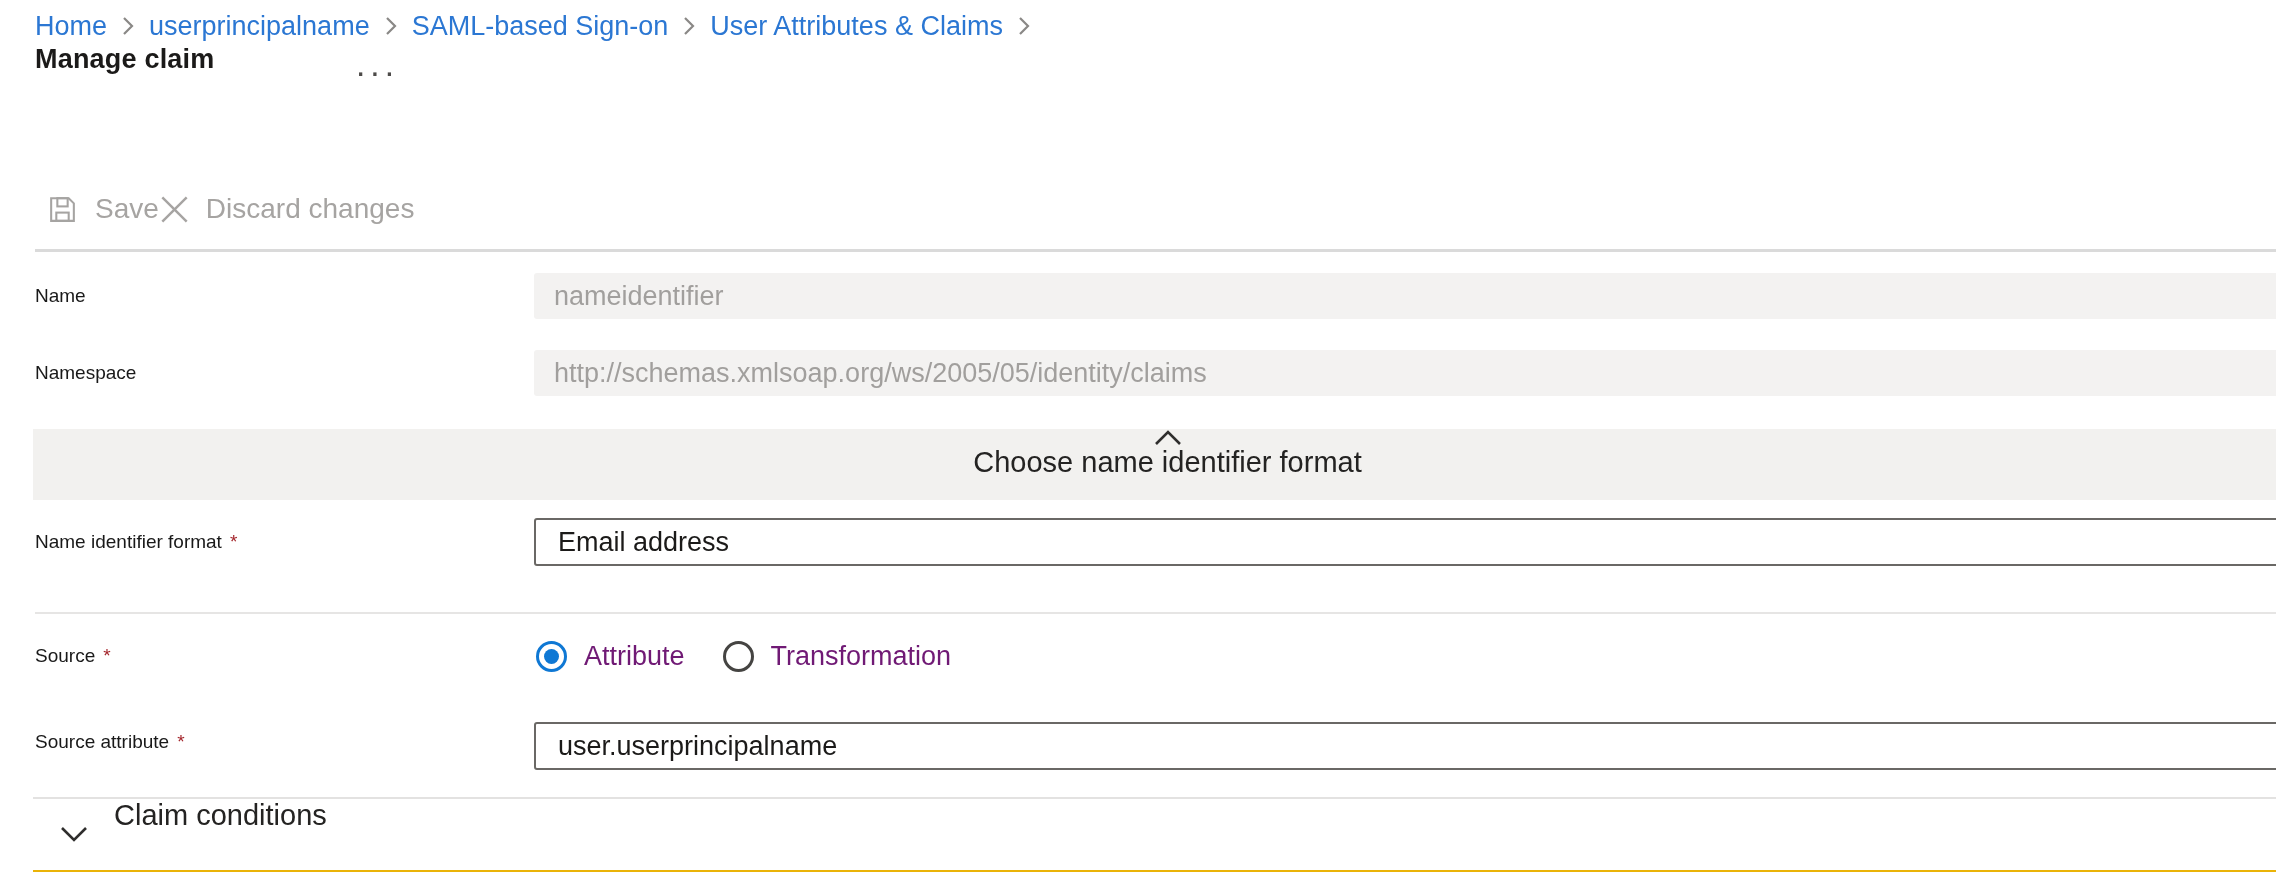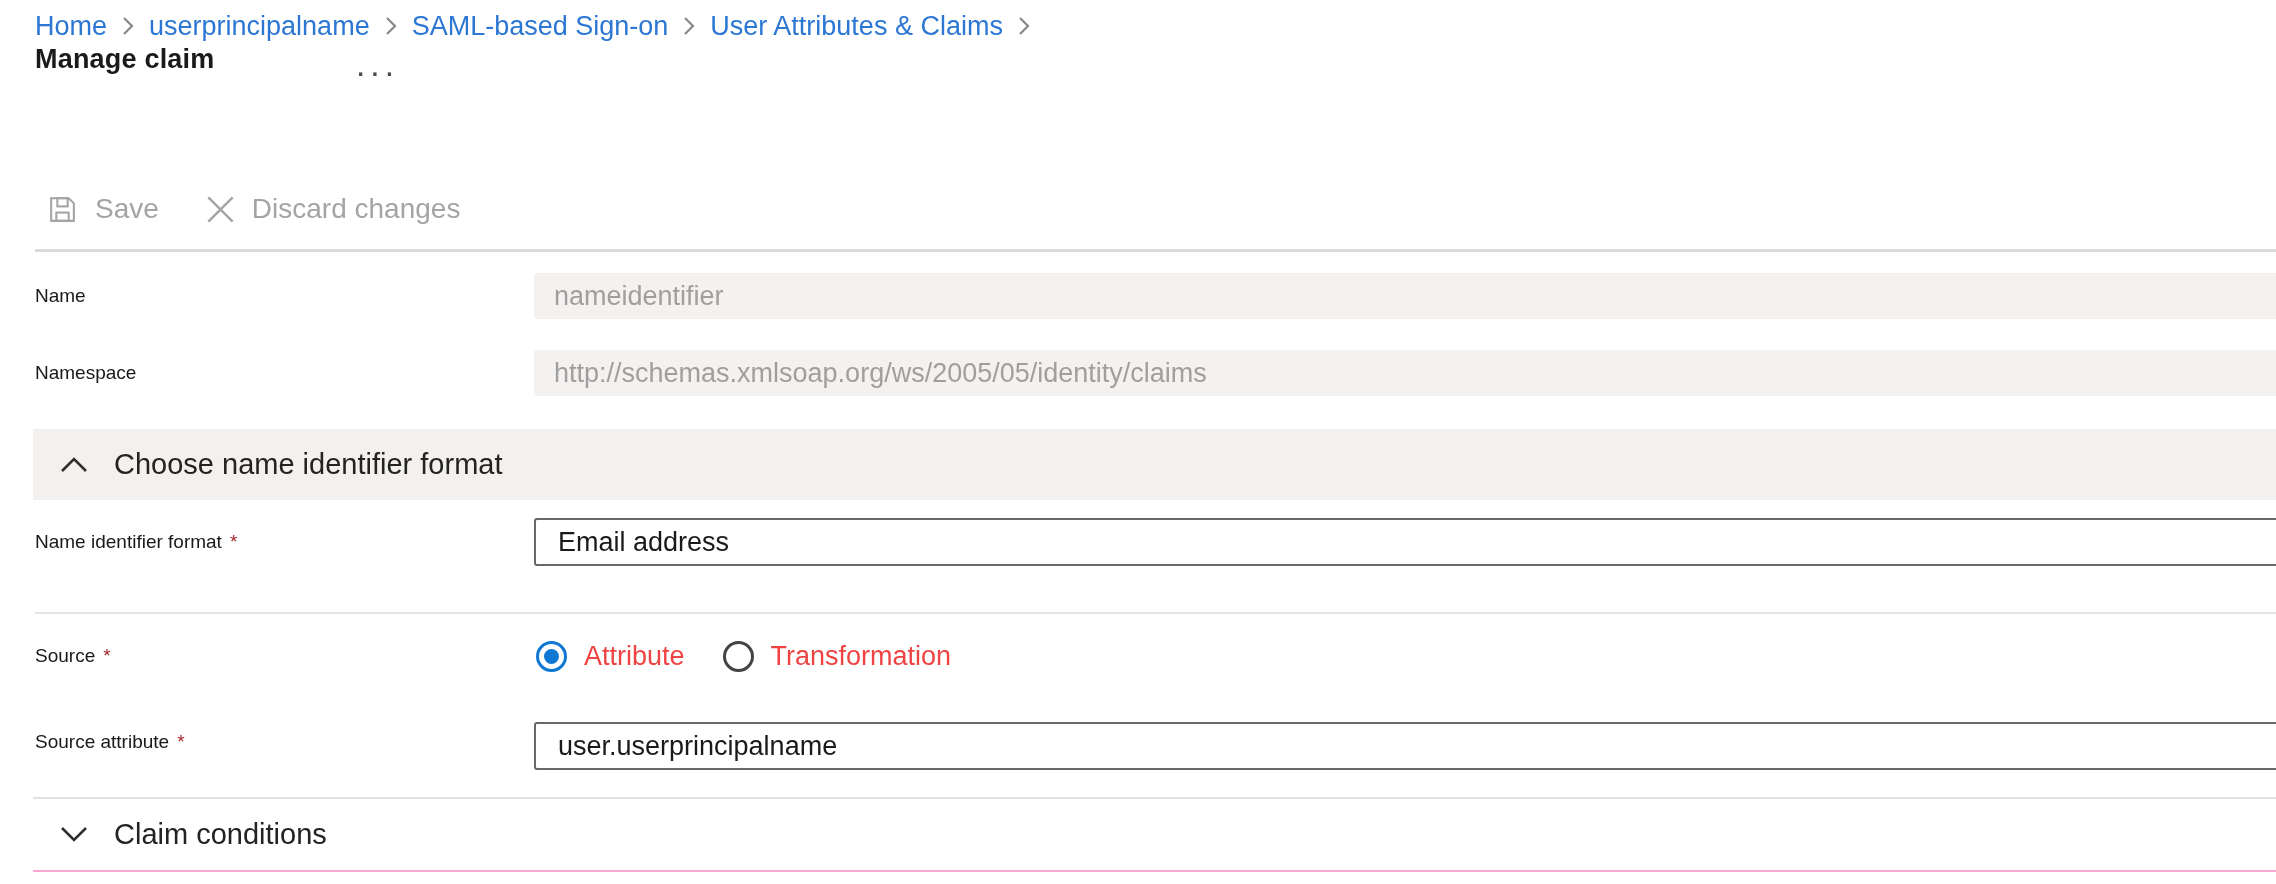--- a/index.html
+++ b/index.html
@@ -14,58 +14,58 @@
   .crumb-sep { display:flex; align-items:center; }
 
   
   .page-title { position:absolute; left:35px; top:44px; font-size:27px;
     font-weight:700; color:#1b1a19; letter-spacing:0.2px; }
   .context-dots { position:absolute; left:355px; top:52px; font-size:34px;
     color:#4d4b49; letter-spacing:3px; cursor:pointer; }
 
   
   .toolbar { position:absolute; left:46px; top:184px; height:50px;
-    display:flex; align-items:center; gap:46px; }
+    display:flex; align-items:center; }
   .tb-btn { display:flex; align-items:center; gap:16px; color:#a6a4a2;
     font-size:28px; cursor:default; }
   .tb-icon { display:flex; align-items:center; }
   .toolbar-divider { position:absolute; left:35px; right:0; top:249px;
     height:3px; background:#dadada; }
 
   
   .row-label { position:absolute; left:35px; font-size:19px; color:#191919;
     white-space:nowrap; }
   .req { color:#a4262c; margin-left:8px; }
   .dis-field { position:absolute; left:534px; right:-6px; height:46px;
     background:#f3f2f1; border-radius:3px; font-size:27px; color:#a19f9d;
     line-height:46px; padding-left:20px; white-space:nowrap; overflow:hidden; }
   .sel-field { position:absolute; left:534px; right:-6px; height:48px;
     background:#fff; border:2px solid #6a6865; border-radius:3px;
     font-size:27px; color:#1b1a19; line-height:44px; padding-left:22px;
     white-space:nowrap; overflow:hidden; cursor:pointer; }
 
   
   .section-bar { position:absolute; left:33px; right:0; height:71px;
-    background:#f2f1ef; display:flex; align-items:center; cursor:pointer; }
+    background:#f2f1ef; display:flex; align-items:center; cursor:pointer;flex-direction:column; }
   .section-plain { position:absolute; left:33px; right:0; height:75px;
-    background:#fff; border-top:2px solid #e3e2e1; border-bottom:2px solid #f9a8d4;
-    display:flex; align-items:center; cursor:pointer; }
+    background:#fff; border-top:2px solid #e3e2e1; border-bottom:2px solid #eab308;
+    display:flex; cursor:pointer; }
   .section-chevron { margin-left:27px; display:flex; align-items:center; }
   .section-title { margin-left:26px; font-size:29px; color:#242322; }
 
   
   .radio-group { position:absolute; left:536px; top:633px; height:46px;
     display:flex; align-items:center; }
   .radio-outer { width:31px; height:31px; border-radius:50%;
     border:3px solid #454442; background:#fff; display:flex;
     align-items:center; justify-content:center; cursor:pointer; flex:none; }
   .radio-outer.selected { border-color:#0f78d4; }
   .radio-outer.selected::after { content:""; width:15px; height:15px;
     border-radius:50%; background:#0f78d4; }
-  .radio-label { font-size:27px; color:#ef4444; margin-left:17px; cursor:pointer; }
+  .radio-label { font-size:27px; color:#701a75; margin-left:17px; cursor:pointer; }
   .radio-gap { width:38px; flex:none; }
 
   .row-divider { position:absolute; left:35px; right:0; height:2px; background:#e6e5e4; }
 </style>
 </head>
 <body>
 
 <div class="page">
 
   <nav class="breadcrumb">

